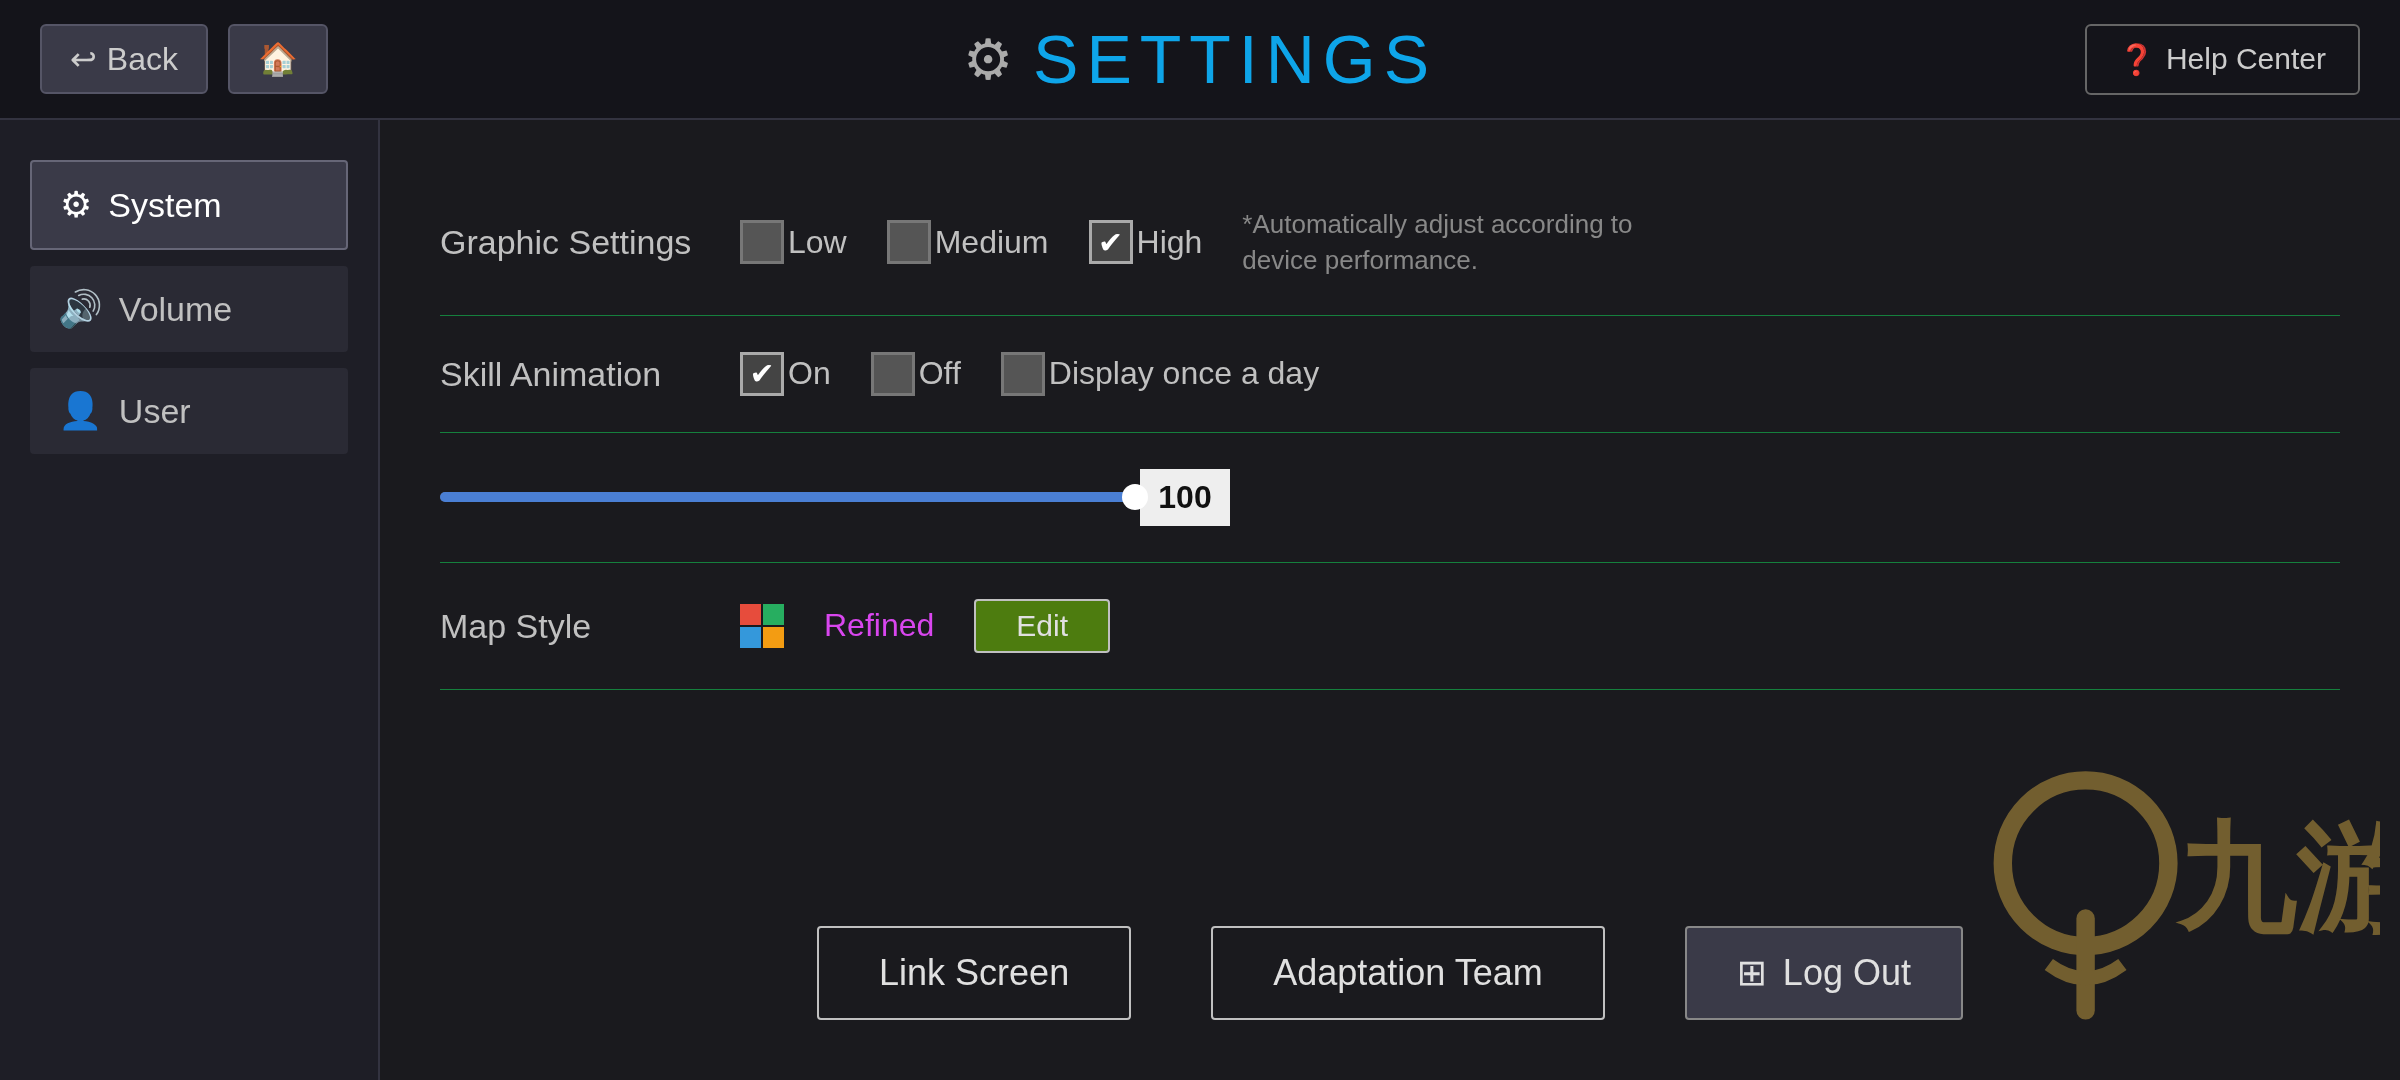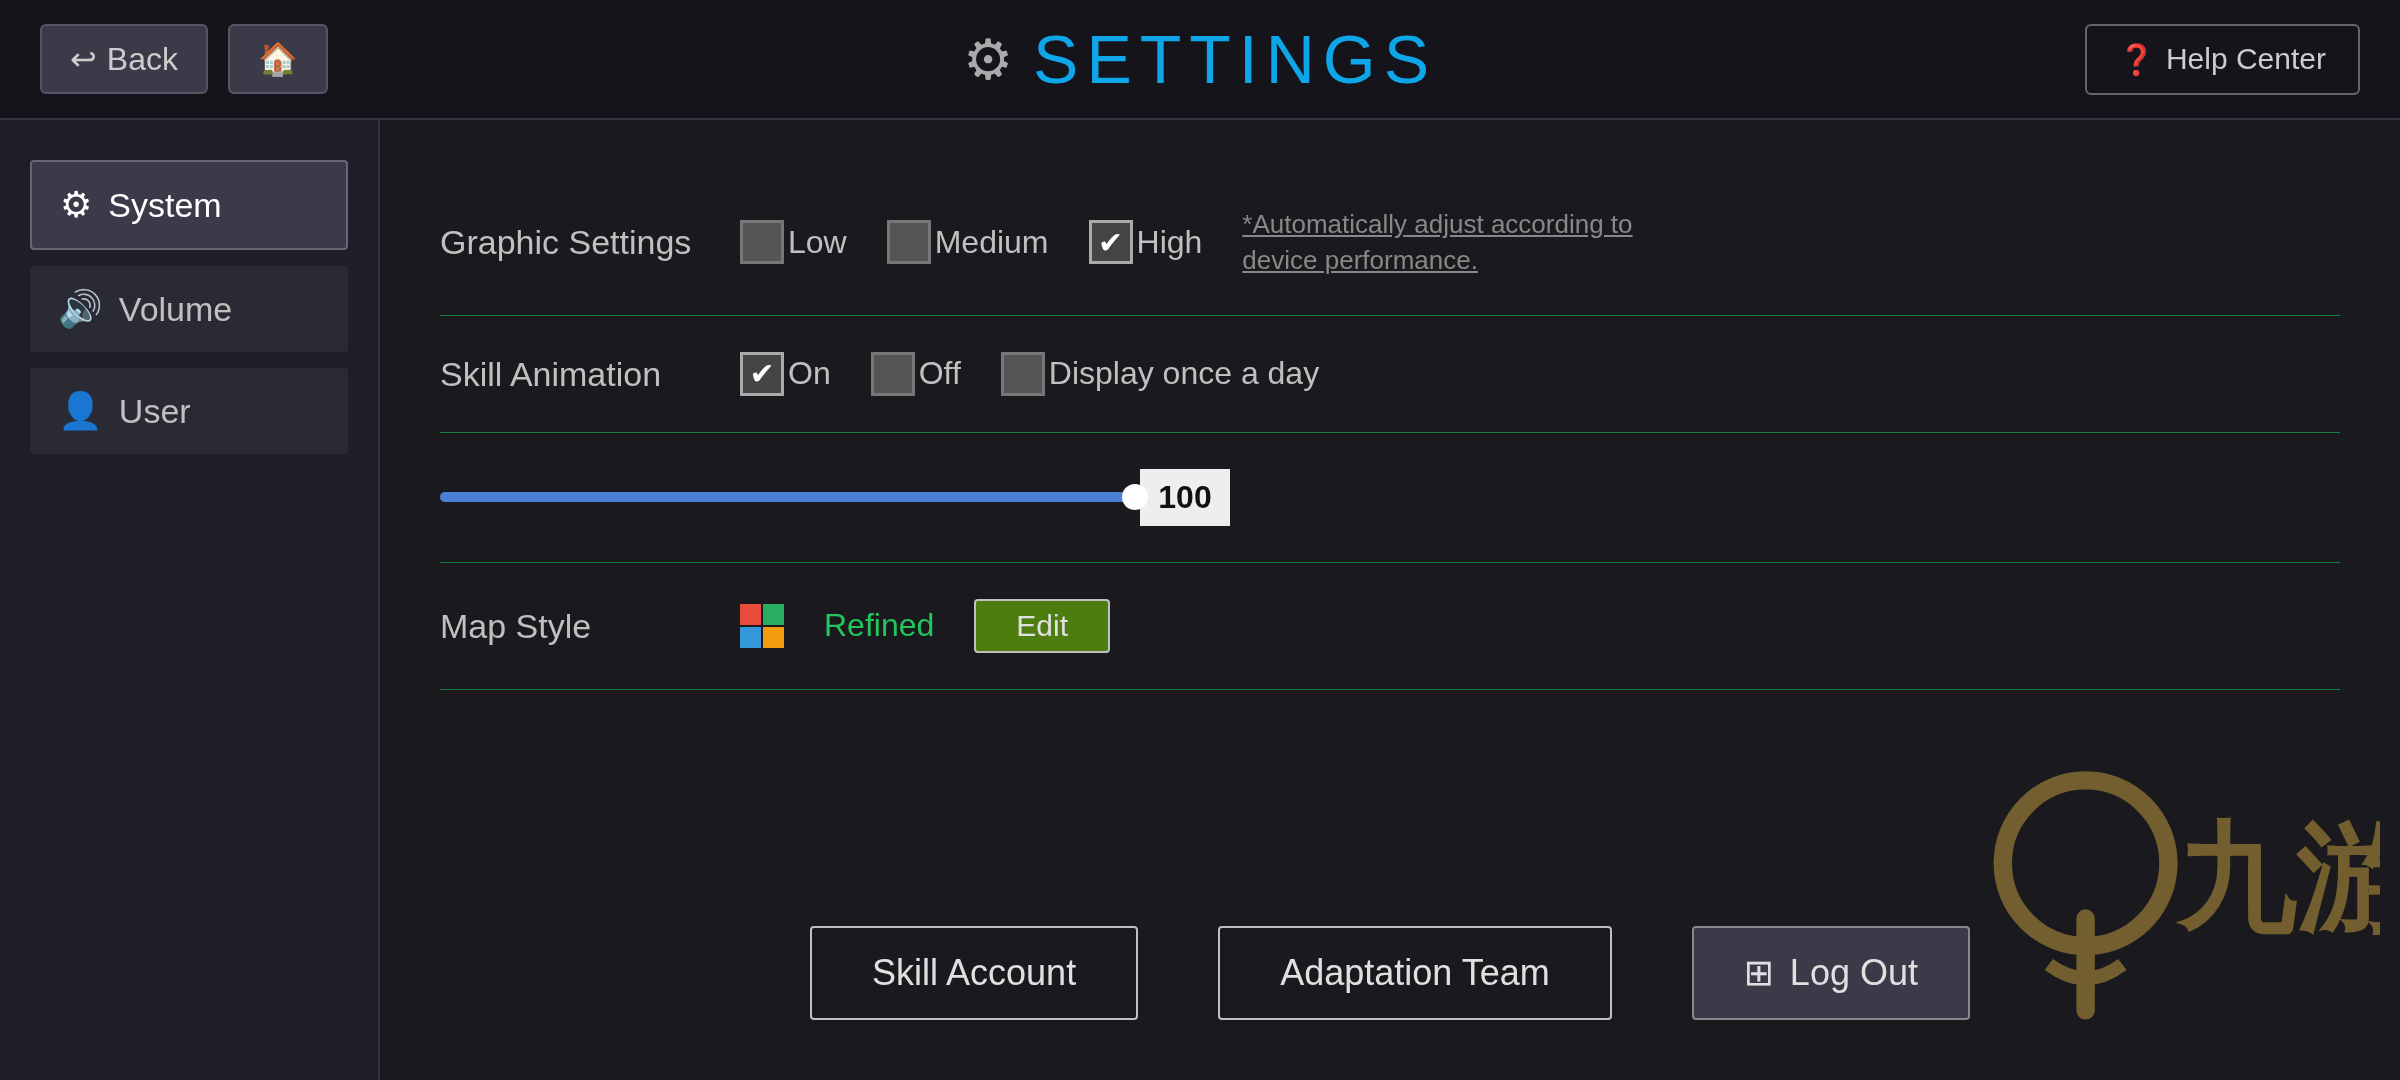--- a/index.html
+++ b/index.html
@@ -179,21 +179,20 @@
     .checkbox-box.unchecked {
       background: #555;
       border-color: #777;
     }
 
     .setting-note {
       font-size: 26px;
       color: #888;
       line-height: 1.4;
       max-width: 400px;
-      text-decoration: underline;
     }
 
     
     .slider-container {
       display: flex;
       align-items: center;
       flex: 1;
     }
 
     .slider-track {
@@ -404,30 +403,30 @@
 
     <div class="setting-row">
       <div class="setting-label">Map Style</div>
       <div class="setting-controls">
         <div class="map-icon">
           <div class="map-icon-cell" style="background:#e74c3c;"></div>
           <div class="map-icon-cell" style="background:#27ae60;"></div>
           <div class="map-icon-cell" style="background:#3498db;"></div>
           <div class="map-icon-cell" style="background:#f39c12;"></div>
         </div>
-        <span style="font-size:32px;color:#22c55e;">Refined</span>
+        <span style="font-size:32px;color:#d946ef;">Refined</span>
         <button class="edit-btn">Edit</button>
       </div>
     </div>
 
   </div>
 </div>
 
 <div class="bottom-actions">
-  <button class="action-btn">Skill Account</button>
+  <button class="action-btn">Link Screen</button>
   <button class="action-btn">Adaptation Team</button>
   <button class="logout-btn">
     <span style="font-size:36px;">⊞</span>
     <span>Log Out</span>
   </button>
 </div>
 
 <div class="watermark" style="position:absolute;bottom:0;right:0;width:500px;height:320px;pointer-events:none;overflow:hidden;">
   <svg width="500" height="320" viewBox="0 0 500 320" xmlns="http://www.w3.org/2000/svg" opacity="0.6">
 

